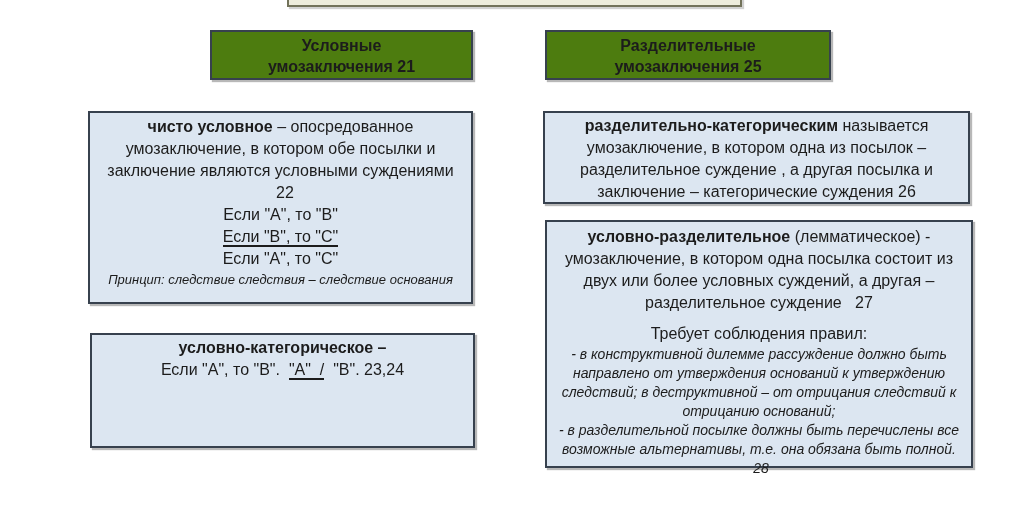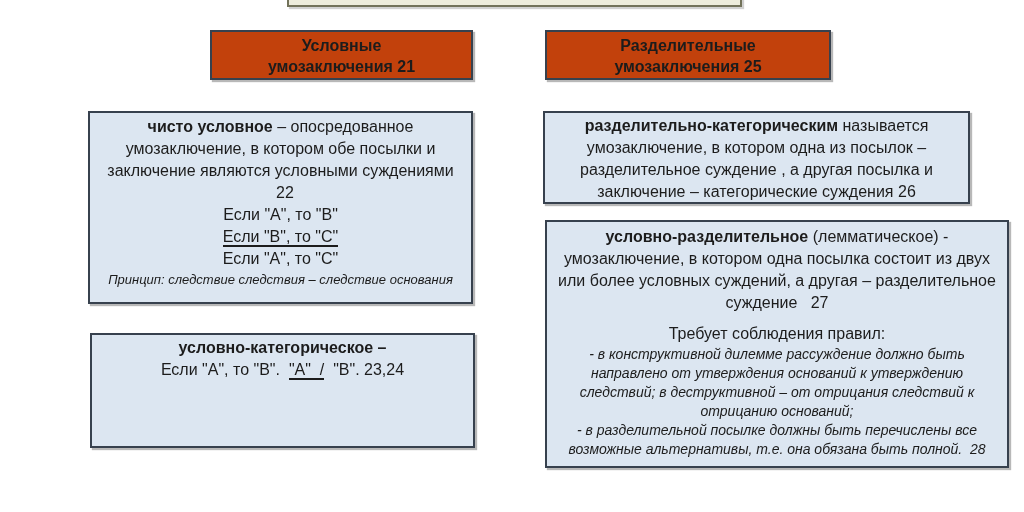--- a/index.html
+++ b/index.html
@@ -18,21 +18,21 @@
     position: absolute;
     left: 287px; top: -38px;
     width: 455px; height: 45px;
     background: #edecdc;
     border: 2px solid #72725a;
     box-shadow: 2px 2px 1px rgba(0,0,0,0.18);
   }
   .hdr {
     position: absolute;
     height: 50px;
-    background: #c2410c;
+    background: #4d7c0f;
     border: 2px solid #37414e;
     box-shadow: 2px 2px 1px rgba(0,0,0,0.28);
     text-align: center;
     font-weight: bold;
     font-size: 16px;
     line-height: 21px;
     padding-top: 3px;
   }
   .hdr-left  { left: 210px; top: 30px; width: 263px; }
   .hdr-right { left: 545px; top: 30px; width: 286px; }
@@ -41,21 +41,21 @@
     background: #dce6f1;
     border: 2px solid #37414e;
     box-shadow: 2px 2px 1px rgba(0,0,0,0.28);
     font-size: 16px;
     line-height: 22px;
     text-align: center;
   }
   .box-l1 { left: 88px;  top: 111px; width: 385px; height: 193px; padding: 3px 7px; }
   .box-l2 { left: 90px;  top: 333px; width: 385px; height: 115px; padding: 2px 7px; }
   .box-r1 { left: 543px; top: 111px; width: 427px; height: 93px;  padding: 2px 19px; }
-  .box-r2 { left: 545px; top: 220px; width: 464px; height: 248px; padding: 4px 9px; }
+  .box-r2 { left: 545px; top: 220px; width: 428px; height: 248px; padding: 4px 9px; }
   .bi { font-weight: bold; }
   .b  { font-weight: bold; }
   .underline { border-bottom: 2px solid #1c1c1c; }
   .principle {
     font-style: italic;
     font-size: 13px;
     line-height: 17px;
     margin-top: 1px;
     text-align: center;
   }

